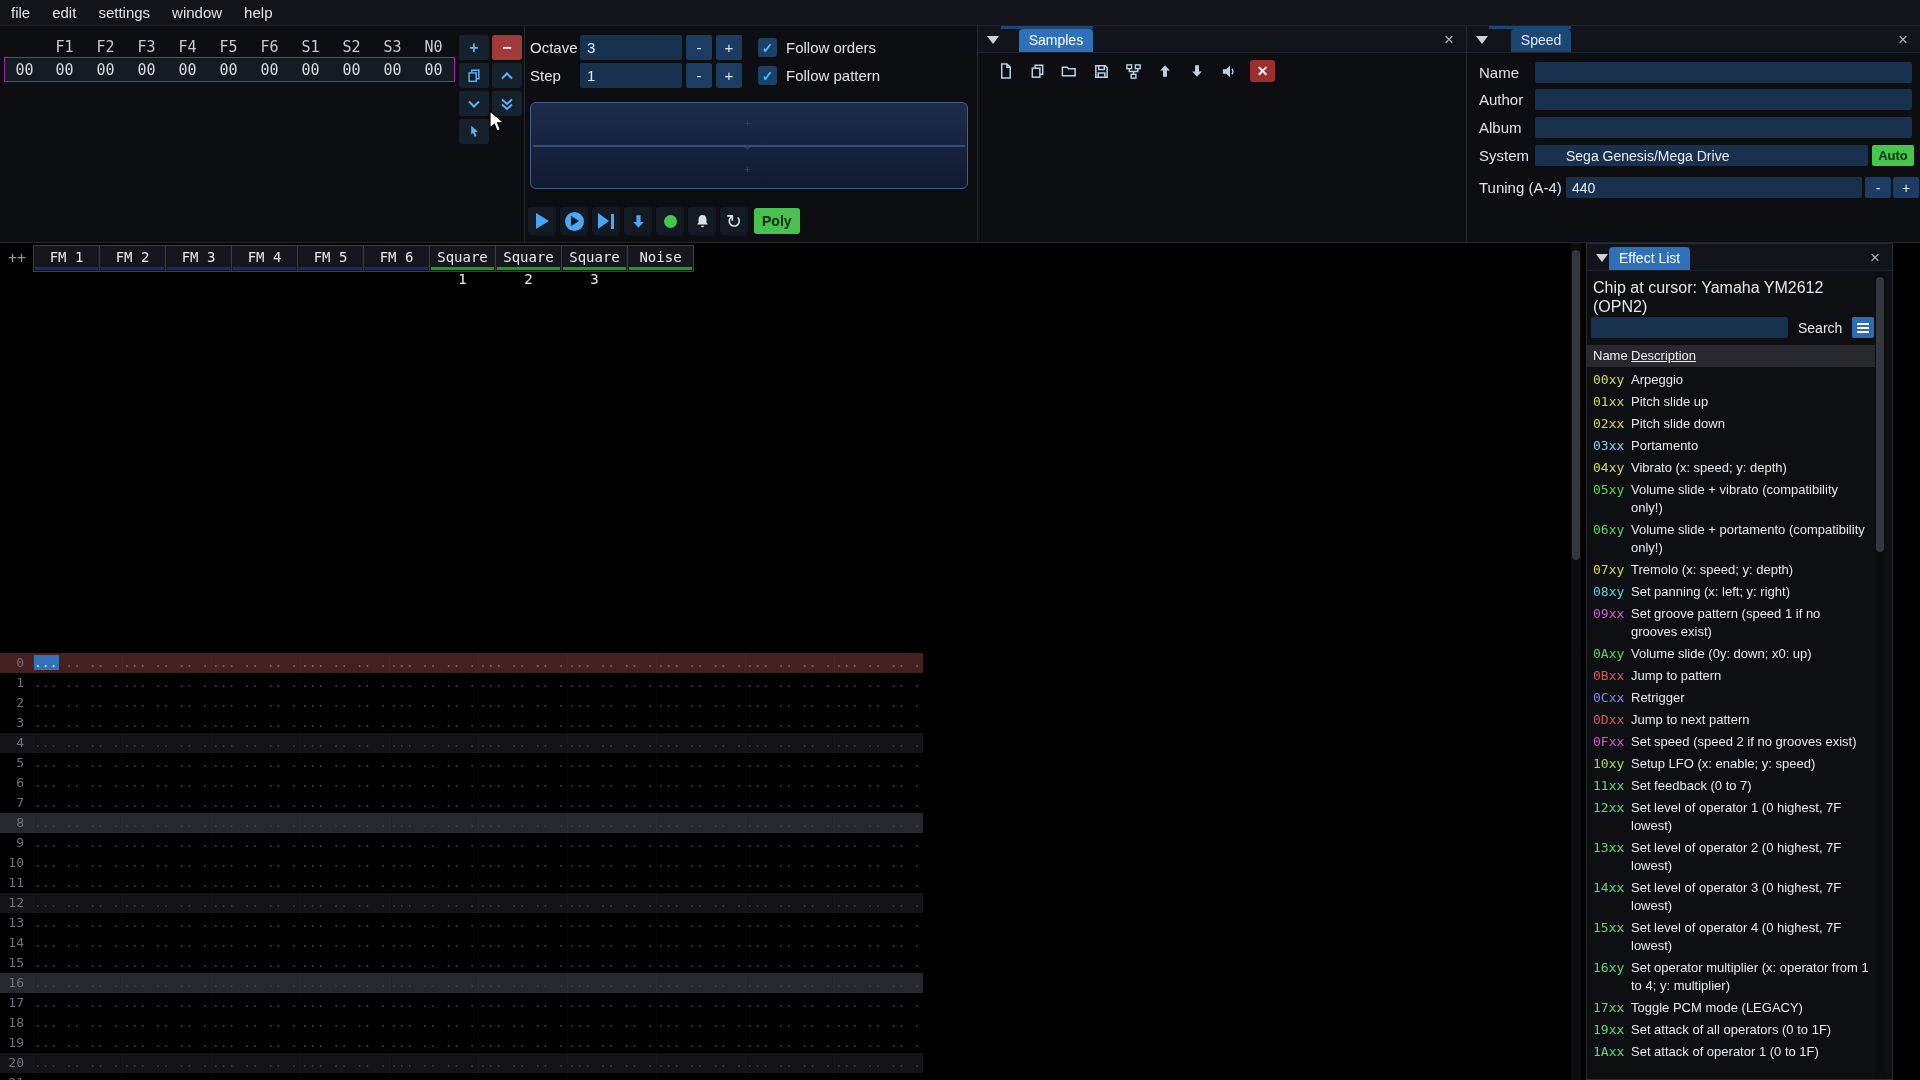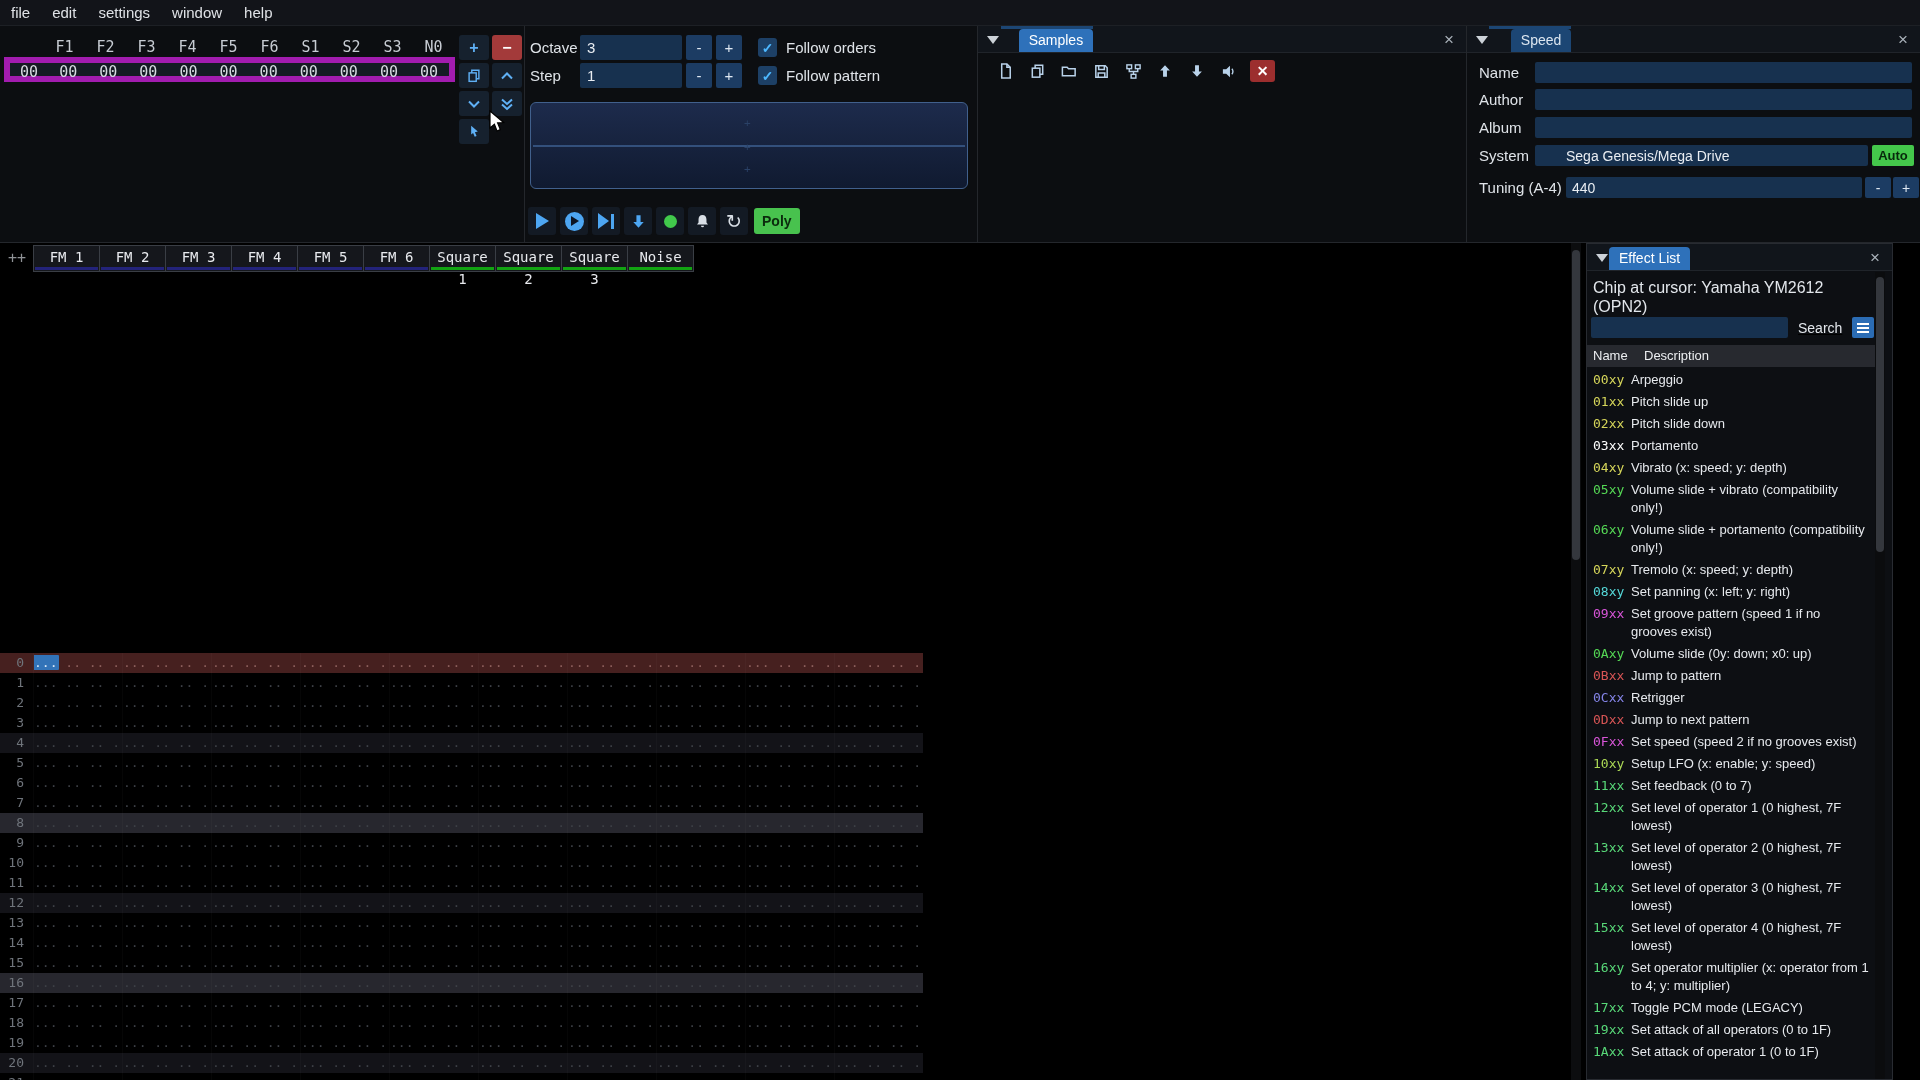--- a/index.html
+++ b/index.html
@@ -14,22 +14,22 @@
   
   #top{position:absolute;left:0;top:26px;width:1920px;height:217px;background:#0c0e11;
     border-bottom:1px solid #24272c;}
   .vdiv{position:absolute;top:0;height:217px;width:1px;background:#24272c;}
 
   
   #orders{position:absolute;left:0;top:0;width:524px;height:217px;}
   #orders-header{position:absolute;left:4px;top:12px;display:flex;}
   .ord-spacer{width:40px;}
   .ord-col{width:41px;text-align:center;font-family:"DejaVu Sans Mono",monospace;font-size:15px;color:#c7ccd3;}
-  #orders-row{position:absolute;left:4px;top:31px;width:451px;height:25px;display:flex;align-items:flex-start;
-    border:6px solid #a21caf;background:rgba(80,120,170,0.12);}
+  #orders-row{position:absolute;left:4px;top:31px;width:451px;height:25px;display:flex;align-items:center;
+    border:1px solid #a21caf;background:rgba(80,120,170,0.12);}
   .ord-idx,.ord-cell{width:41px;text-align:center;font-family:"DejaVu Sans Mono",monospace;font-size:15px;color:#d7dbe1;}
   .ord-idx{width:39px;}
   #order-btns{position:absolute;left:459px;top:9px;display:grid;grid-template-columns:30px 30px;grid-gap:3px;}
   .obtn{width:30px;height:25px;background:#16212e;border-radius:3px;color:#5fb0f5;
     display:flex;align-items:center;justify-content:center;font-size:16px;font-weight:bold;}
   .obtn.danger{background:#a33a3a;color:#fff;}
 
   
   #controls{position:absolute;left:525px;top:0;width:452px;height:217px;}
   .ctl-label{position:absolute;font-size:15px;color:#dfe3e8;line-height:25px;}
@@ -108,21 +108,21 @@
   #fx-search-row{position:absolute;left:4px;top:73px;display:flex;align-items:center;text-decoration:underline;}
   #fx-search{width:197px;height:21px;background:#17314f;border:none;outline:none;color:#e9edf2;
     font-size:13px;padding:0 6px;border-radius:2px;font-family:"Liberation Sans",sans-serif;}
   #fx-search-label{margin-left:10px;font-size:14px;color:#e3e7ec;}
   #fx-menu-btn{margin-left:10px;width:22px;height:21px;background:#2b6cb4;border-radius:2px;
     display:flex;align-items:center;justify-content:center;}
   .hamb{width:12px;height:2px;background:#fff;box-shadow:0 -4px 0 #fff,0 4px 0 #fff;}
   #fx-header{position:absolute;left:0;top:101px;width:288px;height:22px;background:#27292f;
     display:flex;font-size:13px;color:#eceef1;line-height:22px;}
   #fx-name-h{margin-left:6px;width:38px;}
-  #fx-desc-h{margin-left:13px;}
+  #fx-desc-h{margin-left:0;text-decoration:underline;}
   #effect-rows{position:absolute;left:0;top:125px;width:288px;height:711px;overflow:hidden;}
   .erow{display:flex;padding:2px 0;align-items:flex-start;}
   .ecode{width:38px;margin-left:6px;font-family:"DejaVu Sans Mono",monospace;font-size:13px;line-height:18px;flex-shrink:0;}
   .edesc{width:238px;font-size:13px;line-height:18px;color:#e6e9ed;}
   #fx-scrollbar{position:absolute;left:288px;top:28px;width:10px;height:807px;background:#0b0c0e;}
   #fx-thumb{position:absolute;left:1px;top:5px;width:8px;height:275px;background:#34373d;border-radius:4px;}
 
   
   #mouse-cursor{position:absolute;left:489px;top:110px;z-index:50;}
 </style>
@@ -711,21 +711,21 @@
       </div>
       <div class="erow">
         <span class="ecode" style="color: rgb(214, 214, 90);">01xx</span>
         <span class="edesc">Pitch slide up</span>
       </div>
       <div class="erow">
         <span class="ecode" style="color: rgb(214, 214, 90);">02xx</span>
         <span class="edesc">Pitch slide down</span>
       </div>
       <div class="erow">
-        <span class="ecode" style="color: #ffffff;">03xx</span>
+        <span class="ecode" style="color: #7dd3fc;">03xx</span>
         <span class="edesc">Portamento</span>
       </div>
       <div class="erow">
         <span class="ecode" style="color: rgb(214, 214, 90);">04xy</span>
         <span class="edesc">Vibrato (x: speed; y: depth)</span>
       </div>
       <div class="erow">
         <span class="ecode" style="color: rgb(85, 216, 85);">05xy</span>
         <span class="edesc">Volume slide + vibrato (compatibility only!)</span>
       </div>

